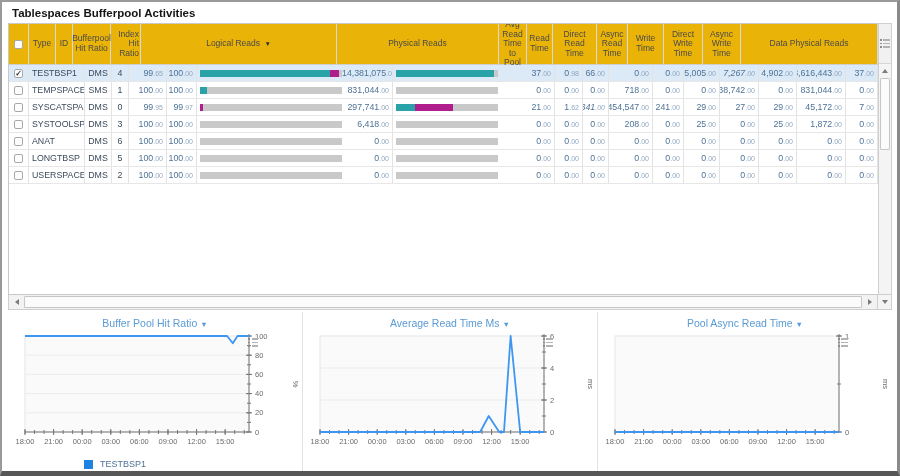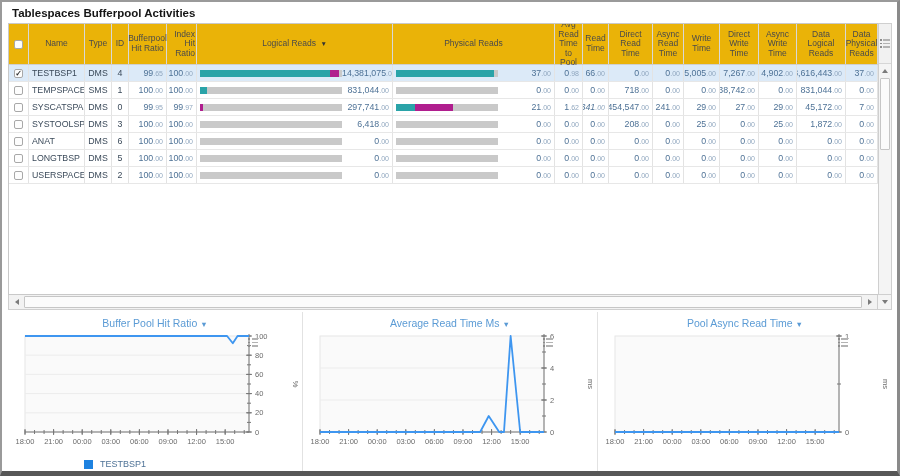--- a/index.html
+++ b/index.html
@@ -73,23 +73,20 @@
 
 <div class="frame">
   <div class="titlebar">Tablespaces Bufferpool Activities</div>
 
   <div class="table-outer">
     <div class="grid-zone">
       <div class="thead" id="thead">
           <div class="th" style="width: 20px;">
             <span class="cb"></span>
           </div>
-          <div class="th" style="width: 56px;">
-            <span>Name</span>
-          </div>
           <div class="th" style="width: 27px;">
             <span>Type</span>
           </div>
           <div class="th" style="width: 17px;">
             <span>ID</span>
           </div>
           <div class="th" style="width: 38px;">
             <span>Bufferpool Hit Ratio</span>
           </div>
           <div class="th" style="width: 30px; text-align: right;">
@@ -114,23 +111,20 @@
             <span>Async Read Time</span>
           </div>
           <div class="th" style="width: 36px;">
             <span>Write Time</span>
           </div>
           <div class="th" style="width: 39px;">
             <span>Direct Write Time</span>
           </div>
           <div class="th" style="width: 38px; justify-content: flex-end;">
             <span>Async Write Time</span>
-          </div>
-          <div class="th" style="width: 49px;">
-            <span>Data Logical Reads</span>
           </div>
           <div class="th" style="width: 31px;">
             <span>Data Physical Reads</span>
           </div>
         </div>
       <div id="tbody">
           <div class="tr sel">
             <div class="td t-checkbox" style="width: 20px; justify-content: center;">
               <span class="cb on"></span>
             </div>
@@ -150,21 +144,21 @@
               <span class="bar-track" style="width:102px">
                 <span class="seg-teal" style="width:96%"></span>
               </span>
               <span class="bar-val">37<span class="dec">.00</span></span>
             </div>
             <div class="td t-num" style="width: 28px;">0<span class="dec">.98</span></div>
             <div class="td t-num" style="width: 26px;">66<span class="dec">.00</span></div>
             <div class="td t-num" style="width: 44px;">0<span class="dec">.00</span></div>
             <div class="td t-num" style="width: 31px;">0<span class="dec">.00</span></div>
             <div class="td t-num" style="width: 36px;">5,005<span class="dec">.00</span></div>
-            <div class="td t-num" style="width: 39px;">7,267<span class="dec">.00</span></div>
+            <div class="td t-num" style="width: 39px; font-style: italic;">7,267<span class="dec">.00</span></div>
             <div class="td t-num" style="width: 38px;">4,902<span class="dec">.00</span></div>
             <div class="td t-num" style="width: 49px;">13,616,443<span class="dec">.00</span></div>
             <div class="td t-num" style="width: 31px;">37<span class="dec">.00</span></div>
           </div>
           <div class="tr">
             <div class="td t-checkbox" style="width: 20px; justify-content: center;">
               <span class="cb"></span>
             </div>
             <div class="td t-text" style="width: 56px;">TEMPSPACE1</div>
             <div class="td t-center" style="width: 27px;">SMS</div>

